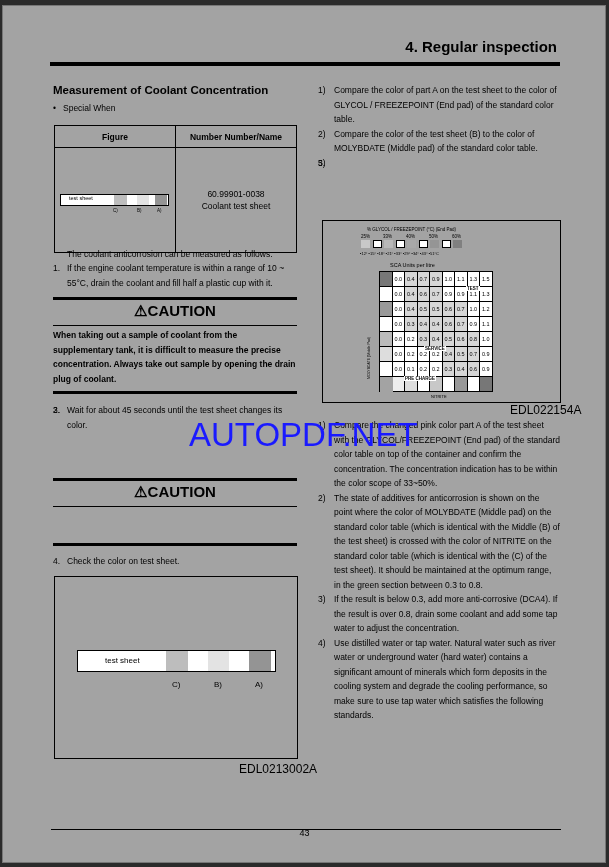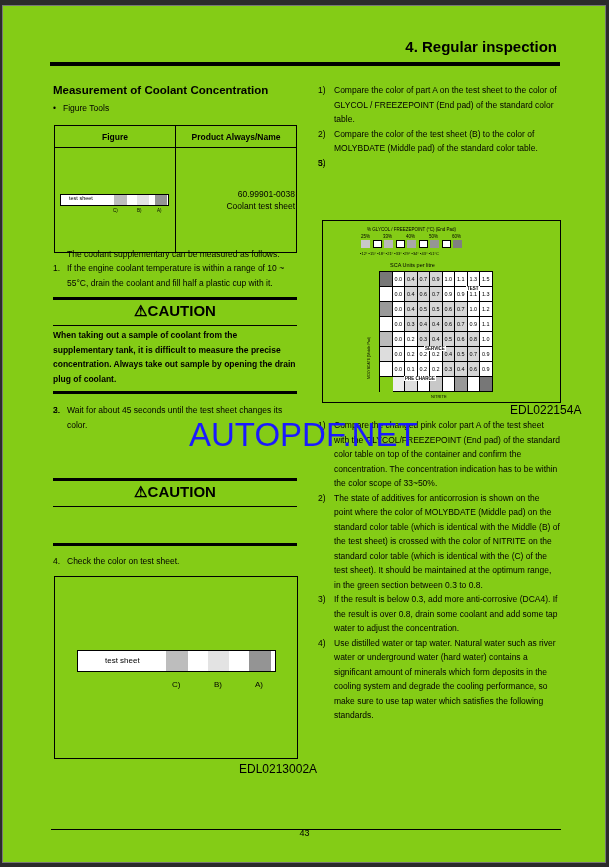--- a/index.html
+++ b/index.html
@@ -1,27 +1,27 @@
 <!DOCTYPE html>
 <html><head>
 <meta charset="utf-8">
 <style>
   html, body { margin:0; padding:0; }
   body { width:609px; height:867px; background:#2b2b2b; position:relative; overflow:hidden; font-family:"Liberation Sans", sans-serif; color:#000; }
-  .page { position:absolute; left:2px; top:5px; width:604px; height:858px; background:#84cc16; border:1px solid #777; box-sizing:border-box; }
+  .page { position:absolute; left:2px; top:5px; width:604px; height:858px; background:#a3a3a3; border:1px solid #777; box-sizing:border-box; }
   .abs { position:absolute; }
   .hdr-title { position:absolute; right:48px; top:32px; font-size:15px; font-weight:bold; }
   .hdr-rule { position:absolute; left:47px; top:56px; width:510px; height:4px; background:#000; }
   .h2 { position:absolute; left:50px; top:78px; font-size:11.5px; font-weight:bold; }
   .bullet { position:absolute; left:50px; top:97px; font-size:8.5px; }
   .bullet span.dot { display:inline-block; width:10px; }
   table.tools { position:absolute; left:51px; top:119px; width:243px; border-collapse:collapse; font-size:8.5px; }
   table.tools td, table.tools th { border:1px solid #000; text-align:center; }
   table.tools th { height:19px; font-weight:bold; }
-  table.tools td { height:102px; vertical-align:middle;text-align:right; }
+  table.tools td { height:102px; vertical-align:middle; }
   .p { font-size:8.5px; line-height:14.5px; }
   .rule-thick { position:absolute; height:3px; background:#000; }
   .rule-thin { position:absolute; height:1px; background:#000; }
   .caution { position:absolute; font-size:15px; font-weight:bold; text-align:center; }
   .bold-p { font-weight:bold; }
   .list { position:absolute; }
   .list .item { position:relative; padding-left:14px; }
   .list .item .num { position:absolute; left:0; top:0; }
   .strip { position:absolute; border:1px solid #000; background:#fff; }
   .strip .lbl { position:absolute; font-size:8px; }
@@ -37,27 +37,27 @@
 </style>
 </head>
 <body>
 
 <div class="page">
 
   <div class="hdr-title">4. Regular inspection</div>
   <div class="hdr-rule"></div>
 
   <div class="h2">Measurement of Coolant Concentration</div>
-  <div class="bullet"><span class="dot">•</span><span>Figure Tools</span></div>
+  <div class="bullet"><span class="dot">•</span><span>Special When</span></div>
 
   <table class="tools">
     <tbody>
         <tr>
       <th style="width:118px;">Figure</th>
-      <th>Product Always/Name</th>
+      <th>Number Number/Name</th>
     </tr>
     <tr>
       <td style="position:relative;">
         <div class="strip" style="left:5px; top:46px; width:107px; height:10px;">
           <span class="lbl" style="left:8px; top:0px; font-size:5.5px;">test sheet</span>
           <div class="sw" style="left:53px; width:13px; background:#bdbdbd;"></div>
           <div class="sw" style="left:76px; width:12px; background:#e3e3e3;"></div>
           <div class="sw" style="left:94px; width:12px; background:#949494;"></div>
         </div>
         <span class="abs tiny" style="left:58px; top:60px;">C)</span>
@@ -65,21 +65,21 @@
         <span class="abs tiny" style="left:102px; top:60px;">A)</span>
       </td>
       <td style="line-height:12px;">
         <div>60.99901-0038</div>
         <div>Coolant test sheet</div>
       </td>
     </tr>
   </tbody>
     </table>
 
-  <div class="abs p" style="left:64px; top:241px;">The coolant supplementary can be measured as follows.</div>
+  <div class="abs p" style="left:64px; top:241px;">The coolant anticorrosion can be measured as follows.</div>
   <div class="list p" style="left:50px; top:255px; width:245px;">
     <div class="item"><span class="num">1.</span><span>If the engine coolant temperature is within a range of 10 ~ 55°C, drain the coolant and fill half a plastic cup with it.</span></div>
   </div>
 
   <div class="rule-thick" style="left:50px; top:291px; width:244px;"></div>
   <div class="caution" style="left:50px; top:296px; width:244px;"><span>⚠</span><span>CAUTION</span></div>
   <div class="rule-thin" style="left:50px; top:319px; width:244px;"></div>
   <div class="abs p bold-p" style="left:50px; top:322px; width:244px;">When taking out a sample of coolant from the supplementary tank, it is difficult to measure the precise concentration. Always take out sample by opening the drain plug of coolant.</div>
   <div class="rule-thick" style="left:50px; top:385px; width:244px;"></div>
 

